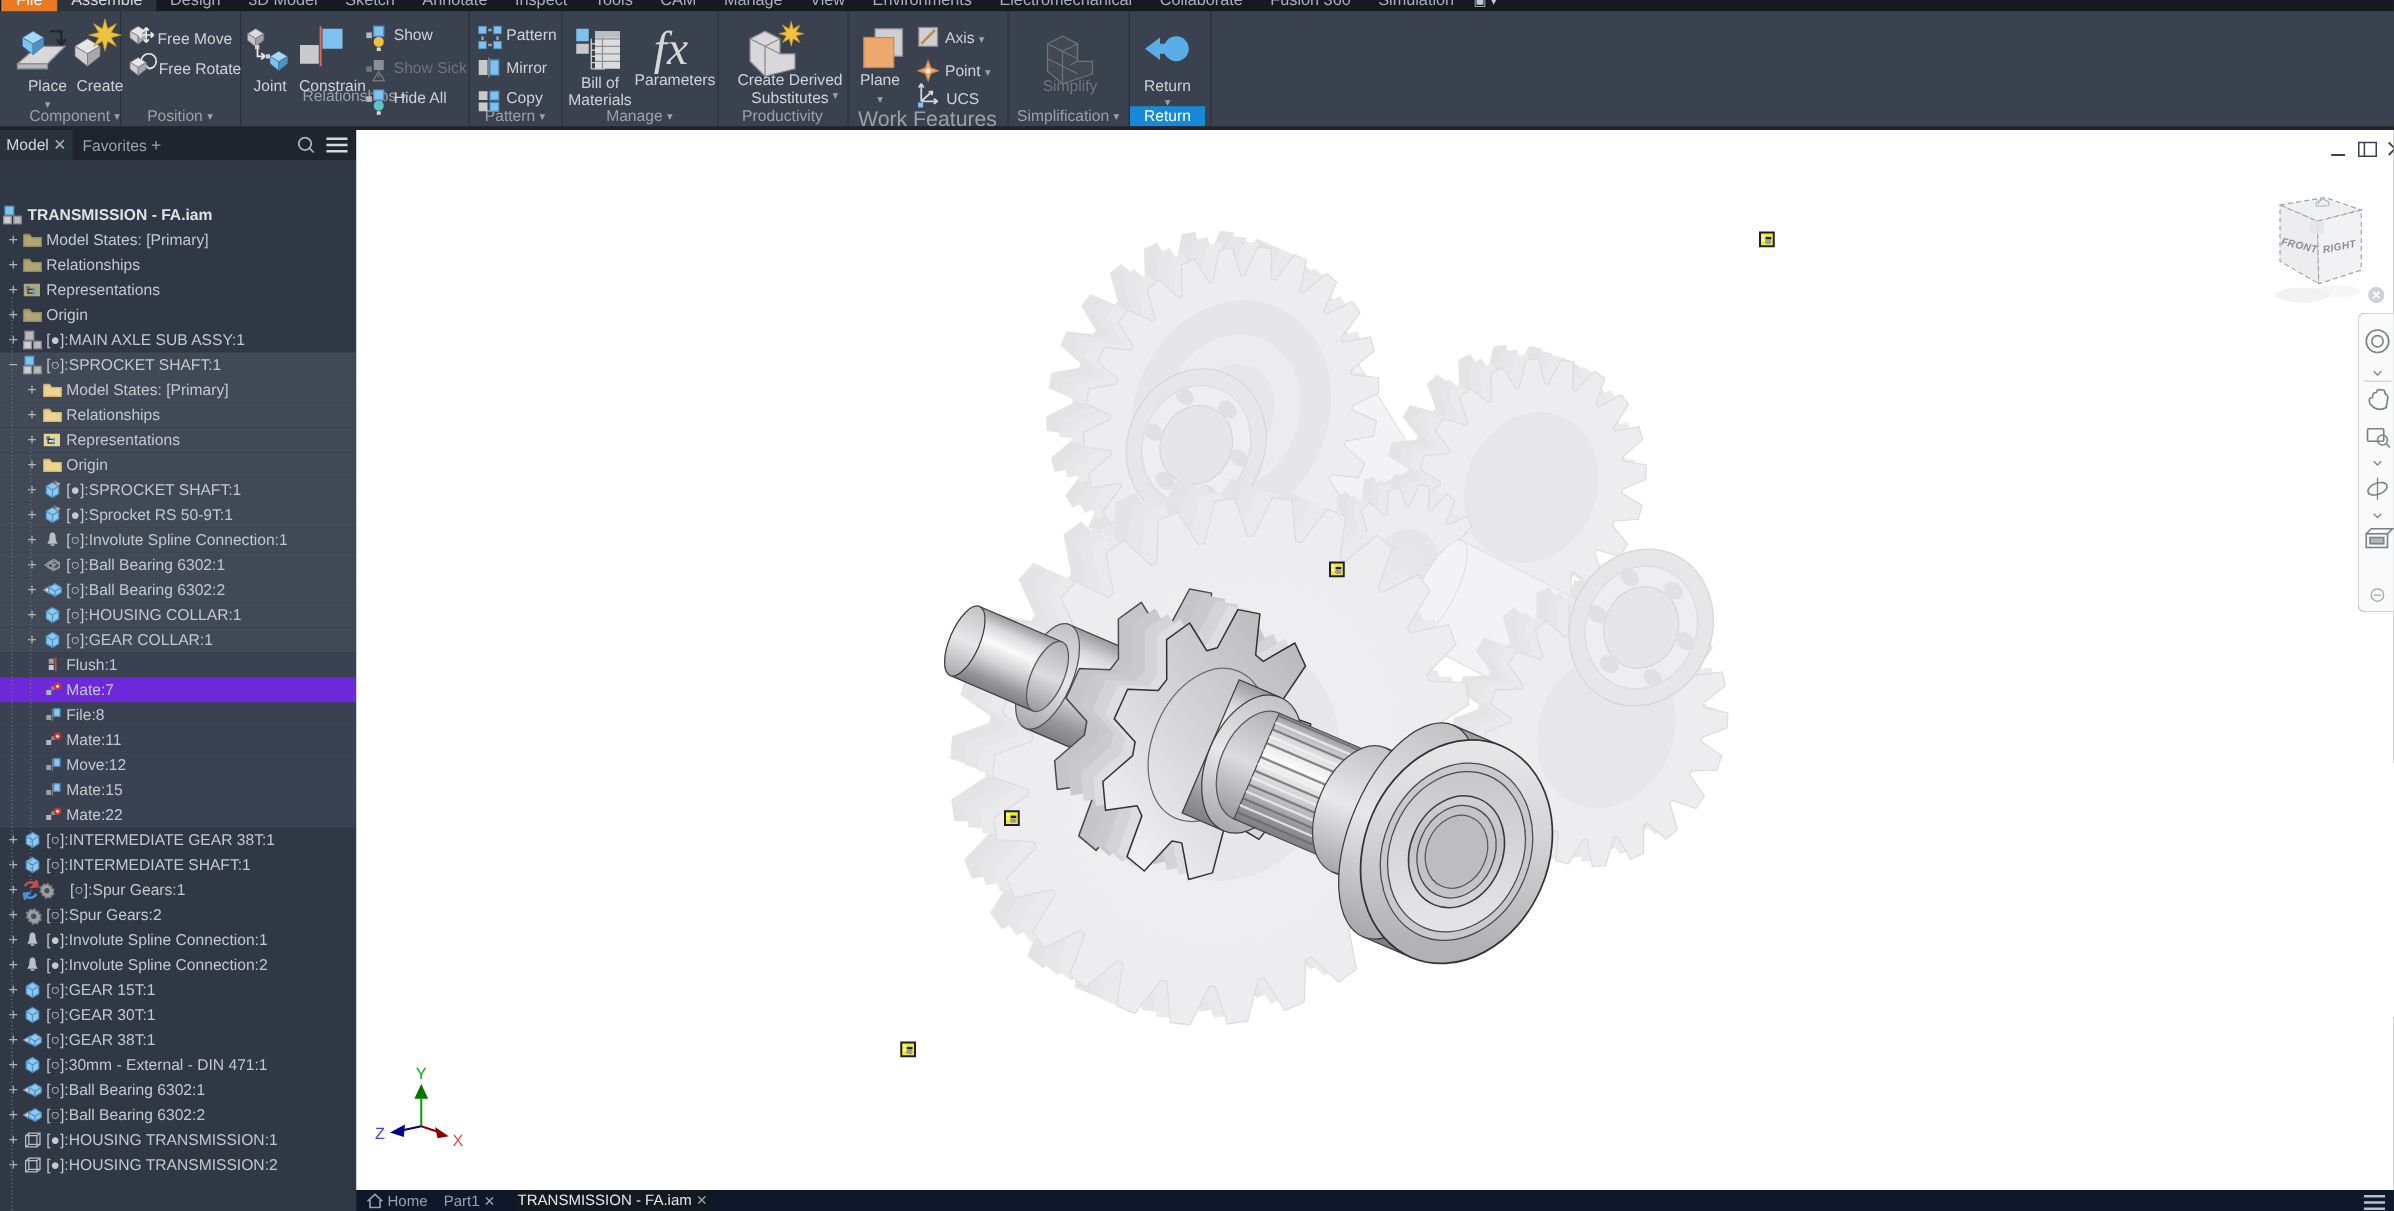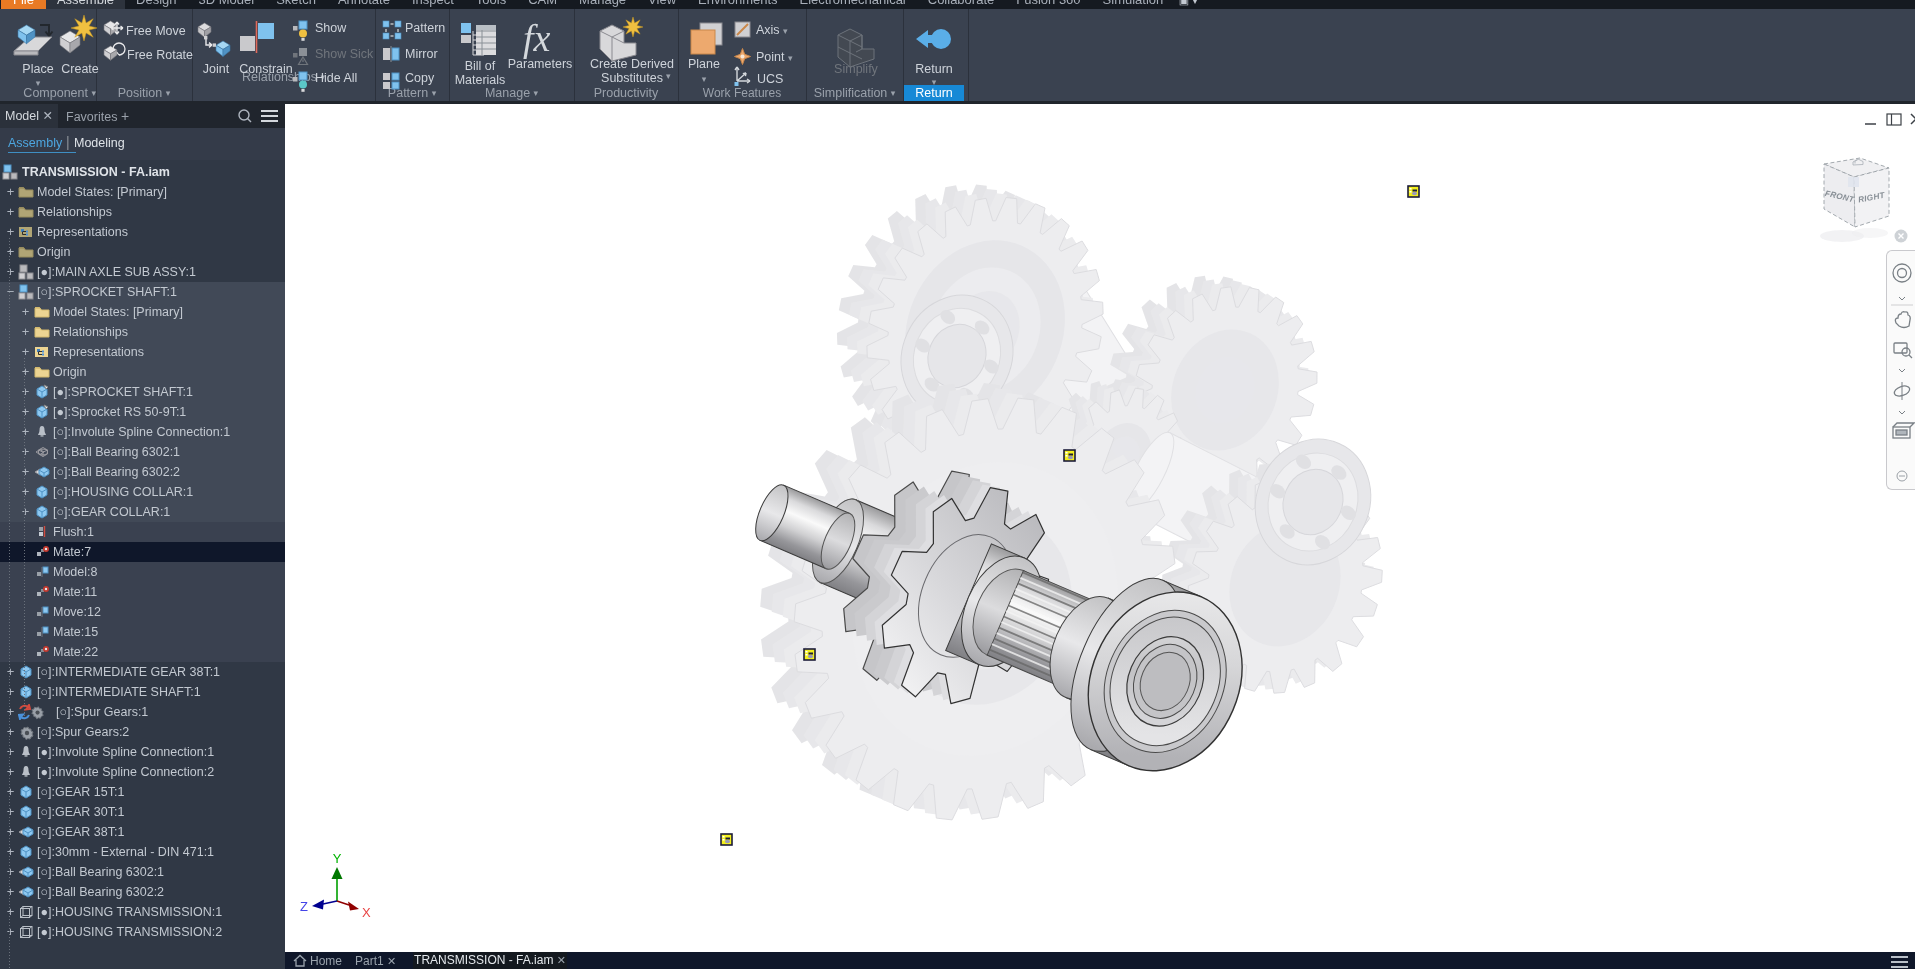--- a/index.html
+++ b/index.html
@@ -24,21 +24,21 @@
     <div style="position:absolute;left:678px;top:0;width:1px;height:92px;background:#2b313c"></div>
     <div style="position:absolute;left:806px;top:0;width:1px;height:92px;background:#2b313c"></div>
     <div style="position:absolute;left:903px;top:0;width:1px;height:92px;background:#2b313c"></div>
     <div style="position:absolute;left:968px;top:0;width:1px;height:92px;background:#2b313c"></div>
     <div style="position:absolute;left:0px;top:77px;width:96px;text-align:right;color:#9aa1ab;font-size:12.5px">Component <span style="font-size:9px;position:relative;top:-1px">▾</span></div>
     <div style="position:absolute;left:96px;top:77px;width:96px;text-align:center;color:#9aa1ab;font-size:12.5px">Position <span style="font-size:9px;position:relative;top:-1px">▾</span></div>
     <div style="position:absolute;left:192px;top:61px;width:183px;text-align:center;color:#9aa1ab;font-size:12.5px">Relationships <span style="font-size:9px;position:relative;top:-1px">▾</span></div>
     <div style="position:absolute;left:375px;top:77px;width:74px;text-align:center;color:#9aa1ab;font-size:12.5px">Pattern <span style="font-size:9px;position:relative;top:-1px">▾</span></div>
     <div style="position:absolute;left:449px;top:77px;width:125px;text-align:center;color:#9aa1ab;font-size:12.5px">Manage <span style="font-size:9px;position:relative;top:-1px">▾</span></div>
     <div style="position:absolute;left:574px;top:77px;width:104px;text-align:center;color:#9aa1ab;font-size:12.5px">Productivity</div>
-    <div style="position:absolute;left:678px;top:77px;width:128px;text-align:center;color:#9aa1ab;font-size:12px">Work Features</div>
+    <div style="position:absolute;left:678px;top:77px;width:128px;text-align:center;color:#9aa1ab;font-size:17px">Work Features</div>
     <div style="position:absolute;left:806px;top:77px;width:97px;text-align:center;color:#9aa1ab;font-size:12.5px">Simplification <span style="font-size:9px;position:relative;top:-1px">▾</span></div>
     <div style="position:absolute;left:904px;top:76px;width:60px;height:16px;background:#1789d6;color:#fff;font-size:12.5px;text-align:center;line-height:16px">Return</div>
 <div class="rl" style="left:13px;top:53px;width:50px;text-align:center">Place</div>
 <div class="rl" style="left:13px;top:67px;width:50px;text-align:center;font-size:9px;color:#9aa1ab">▾</div>
 <div class="rl" style="left:58px;top:53px;width:44px;text-align:center">Create</div>
 <div class="rl" style="left:126px;top:15px">Free Move</div>
 <div class="rl" style="left:127px;top:39px">Free Rotate</div>
 <div class="rl" style="left:196px;top:53px;width:40px;text-align:center">Joint</div>
 <div class="rl" style="left:234px;top:53px;width:64px;text-align:center">Constrain</div>
 <div class="rl" style="left:315px;top:12px">Show</div>
@@ -205,25 +205,20 @@
         <line x1="10.5" y1="10.5" x2="14" y2="14" stroke="#aeb5bf" stroke-width="1.4"></line>
       </svg>
   <svg width="18" height="16" style="position:absolute;left:261px;top:4px">
         <g stroke="#d4d8dd" stroke-width="2">
           <line x1="0" y1="3" x2="17" y2="3"></line>
           <line x1="0" y1="8" x2="17" y2="8"></line>
           <line x1="0" y1="13" x2="17" y2="13"></line>
         </g>
       </svg>
  </div>
- <div style="position:absolute;left:0;top:24px;width:285px;height:32px;background:#343b49">
-  <span style="position:absolute;left:8px;top:8px;font-size:12.5px;color:#4da6e0;border-bottom:1px solid #3f8fc4;padding-bottom:2px;padding-right:14px">Assembly</span>
-  <span style="position:absolute;left:66px;top:6px;color:#8a9096;font-size:14px">|</span>
-  <span style="position:absolute;left:74px;top:8px;font-size:12.5px;color:#dfe3e8">Modeling</span>
- </div>
  <svg width="285" height="820" style="position:absolute;left:0;top:56px;z-index:3">
   <g stroke="#6a717b" stroke-width="1" stroke-dasharray="1 2">
    <line x1="9.5" y1="78" x2="9.5" y2="838"></line>
    <line x1="24.5" y1="198" x2="24.5" y2="558"></line>
   </g>
  </svg>
  <div style="position:absolute;left:0;top:-104px;width:285px;height:969px">
       <div style="position:absolute;left:0;top:162px;width:285px;height:20px;">
         <span style="position:absolute;left:2px;top:2px"><svg width="16" height="16">
             <rect x="2" y="1" width="7" height="7" fill="#7fc2ee" stroke="#4f92c4"></rect>
@@ -384,36 +379,36 @@
         <span class="tl" style="left:53px">[○]:GEAR COLLAR:1</span>
       </div>
       <div style="position:absolute;left:0;top:522px;width:285px;height:20px;background:#3a4150;">
         <span style="position:absolute;left:35px;top:2px"><svg width="16" height="16">
             <rect x="4" y="3" width="4" height="4" fill="#9aa0a8"></rect>
             <rect x="4" y="8" width="4" height="4" fill="#c6ccd4"></rect>
             <line x1="9.5" y1="2" x2="9.5" y2="13" stroke="#d24a3e" stroke-width="1.4"></line>
           </svg></span>
         <span class="tl" style="left:53px">Flush:1</span>
       </div>
-      <div style="position:absolute;left:0;top:542px;width:285px;height:20px;background:#0f172a;">
+      <div style="position:absolute;left:0;top:542px;width:285px;height:20px;background:#6d28d9;">
         <span style="position:absolute;left:35px;top:2px"><svg width="16" height="16">
             <rect x="2" y="8" width="4" height="4" fill="#b0b6be"></rect>
             <rect x="6" y="5" width="3" height="3" fill="#888e96"></rect>
             <circle cx="11" cy="5" r="3" fill="#c23a30"></circle>
             <circle cx="11" cy="5" r="1.2" fill="#e8e8ea"></circle>
           </svg></span>
         <span class="tl" style="left:53px">Mate:7</span>
       </div>
       <div style="position:absolute;left:0;top:562px;width:285px;height:20px;background:#3a4150;">
         <span style="position:absolute;left:35px;top:2px"><svg width="16" height="16">
             <rect x="2" y="8" width="4" height="4" fill="#9aa0a8"></rect>
             <rect x="8" y="3" width="5" height="6" fill="#8ec8f0" stroke="#4f92c4"></rect>
             <line x1="7" y1="3" x2="7" y2="13" stroke="#70767e"></line>
           </svg></span>
-        <span class="tl" style="left:53px">Model:8</span>
+        <span class="tl" style="left:53px">File:8</span>
       </div>
       <div style="position:absolute;left:0;top:582px;width:285px;height:20px;background:#3a4150;">
         <span style="position:absolute;left:35px;top:2px"><svg width="16" height="16">
             <rect x="2" y="8" width="4" height="4" fill="#b0b6be"></rect>
             <rect x="6" y="5" width="3" height="3" fill="#888e96"></rect>
             <circle cx="11" cy="5" r="3" fill="#c23a30"></circle>
             <circle cx="11" cy="5" r="1.2" fill="#e8e8ea"></circle>
           </svg></span>
         <span class="tl" style="left:53px">Mate:11</span>
       </div>

